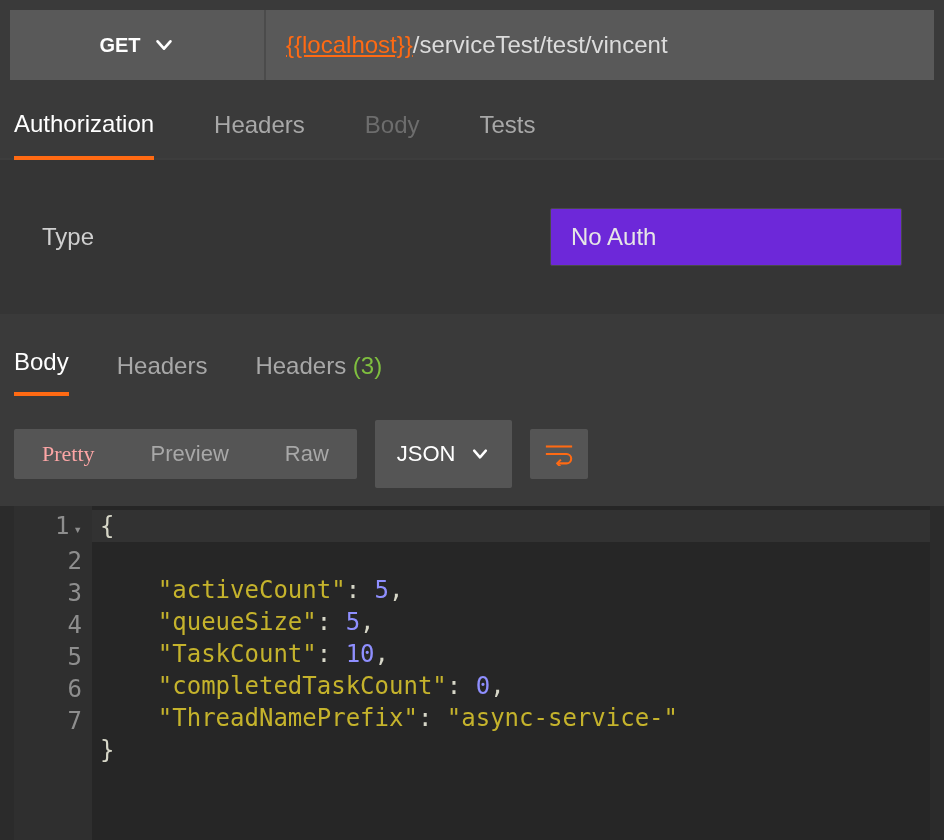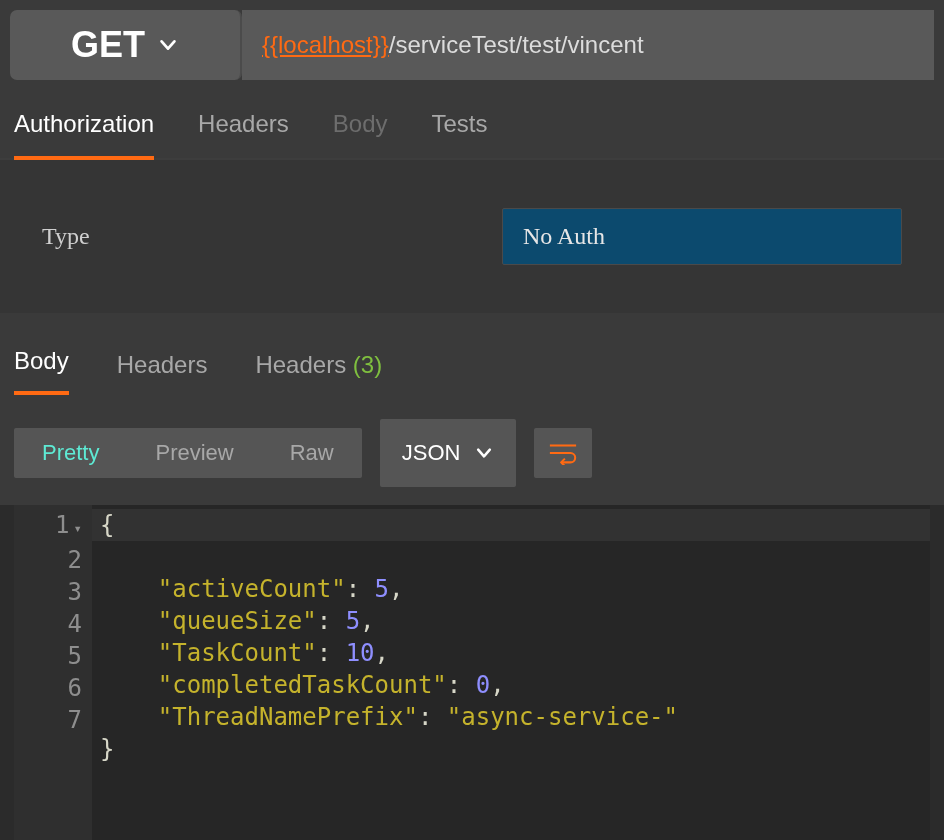--- a/index.html
+++ b/index.html
@@ -17,48 +17,47 @@
     align-items: stretch;
     padding: 10px 10px 10px 10px;
     background: #3a3a3a;
     height: 90px;
   }
   .method-select {
     display: flex;
     align-items: center;
     justify-content: center;
     gap: 12px;
-    width: 232px;
+    width: 256px;
     background: #595959;
     color: #ffffff;
     font-weight: 700;
-    font-size: 36px;
+    font-size: 20px;
     border-right: 2px solid #4b4b4b;
     cursor: pointer;
-    border-radius: 7px;
   }
   .method-select svg { width: 22px; height: 22px; }
   .url-input {
     flex: 1;
     display: flex;
     align-items: center;
     background: #595959;
     padding: 0 20px;
     font-size: 24px;
     color: #dcdcdc;
     white-space: nowrap;
     overflow: hidden;
   }
   .url-var { color: #ff6a13; text-decoration: underline; }
 
   
   .req-tabs {
     display: flex;
-    align-items: flex-start;
-    gap: 44px;
+    align-items: center;
+    gap: 60px;
     padding: 20px 14px 0 14px;
     border-bottom: 2px solid #3d3d3d;
     background: #3a3a3a;
   }
   .req-tab {
     font-size: 24px;
     color: #a8a8a8;
     padding-bottom: 18px;
     cursor: pointer;
   }
@@ -68,31 +67,30 @@
     margin-bottom: -2px;
   }
   .req-tab.disabled { color: #6d6d6d; }
 
   
   .auth-panel {
     background: #353535;
     padding: 48px 42px;
     display: flex;
     align-items: center;
-    gap: 40px;
-    font-family: Liberation Serif, serif;
+    gap: 88px;
   }
   .auth-label {
     font-size: 24px;
     color: #cfcfcf;
     width: 420px;
   }
   .auth-select {
     flex: 1;
-    background: #0c4a6e;
+    background: #6d28d9;
     color: #e6e6e6;
     font-size: 24px;
     padding: 14px 20px;
     border: 1px solid #4a4a4a;
     border-radius: 2px;
     cursor: pointer;
   }
 
   
   .resp-tabs {
@@ -127,21 +125,21 @@
     background: #555555;
     border-radius: 2px;
     overflow: hidden;
   }
   .seg-btn {
     padding: 12px 28px;
     font-size: 22px;
     color: #a8a8a8;
     cursor: pointer;
   }
-  .seg-btn.active { color: #5eead4; }
+  .seg-btn.active { color: #fca5a5; font-family: Liberation Serif, serif; }
   .format-select {
     display: flex;
     align-items: center;
     gap: 14px;
     background: #555555;
     padding: 21px 22px;
     font-size: 22px;
     color: #ffffff;
     border-radius: 2px;
     cursor: pointer;

